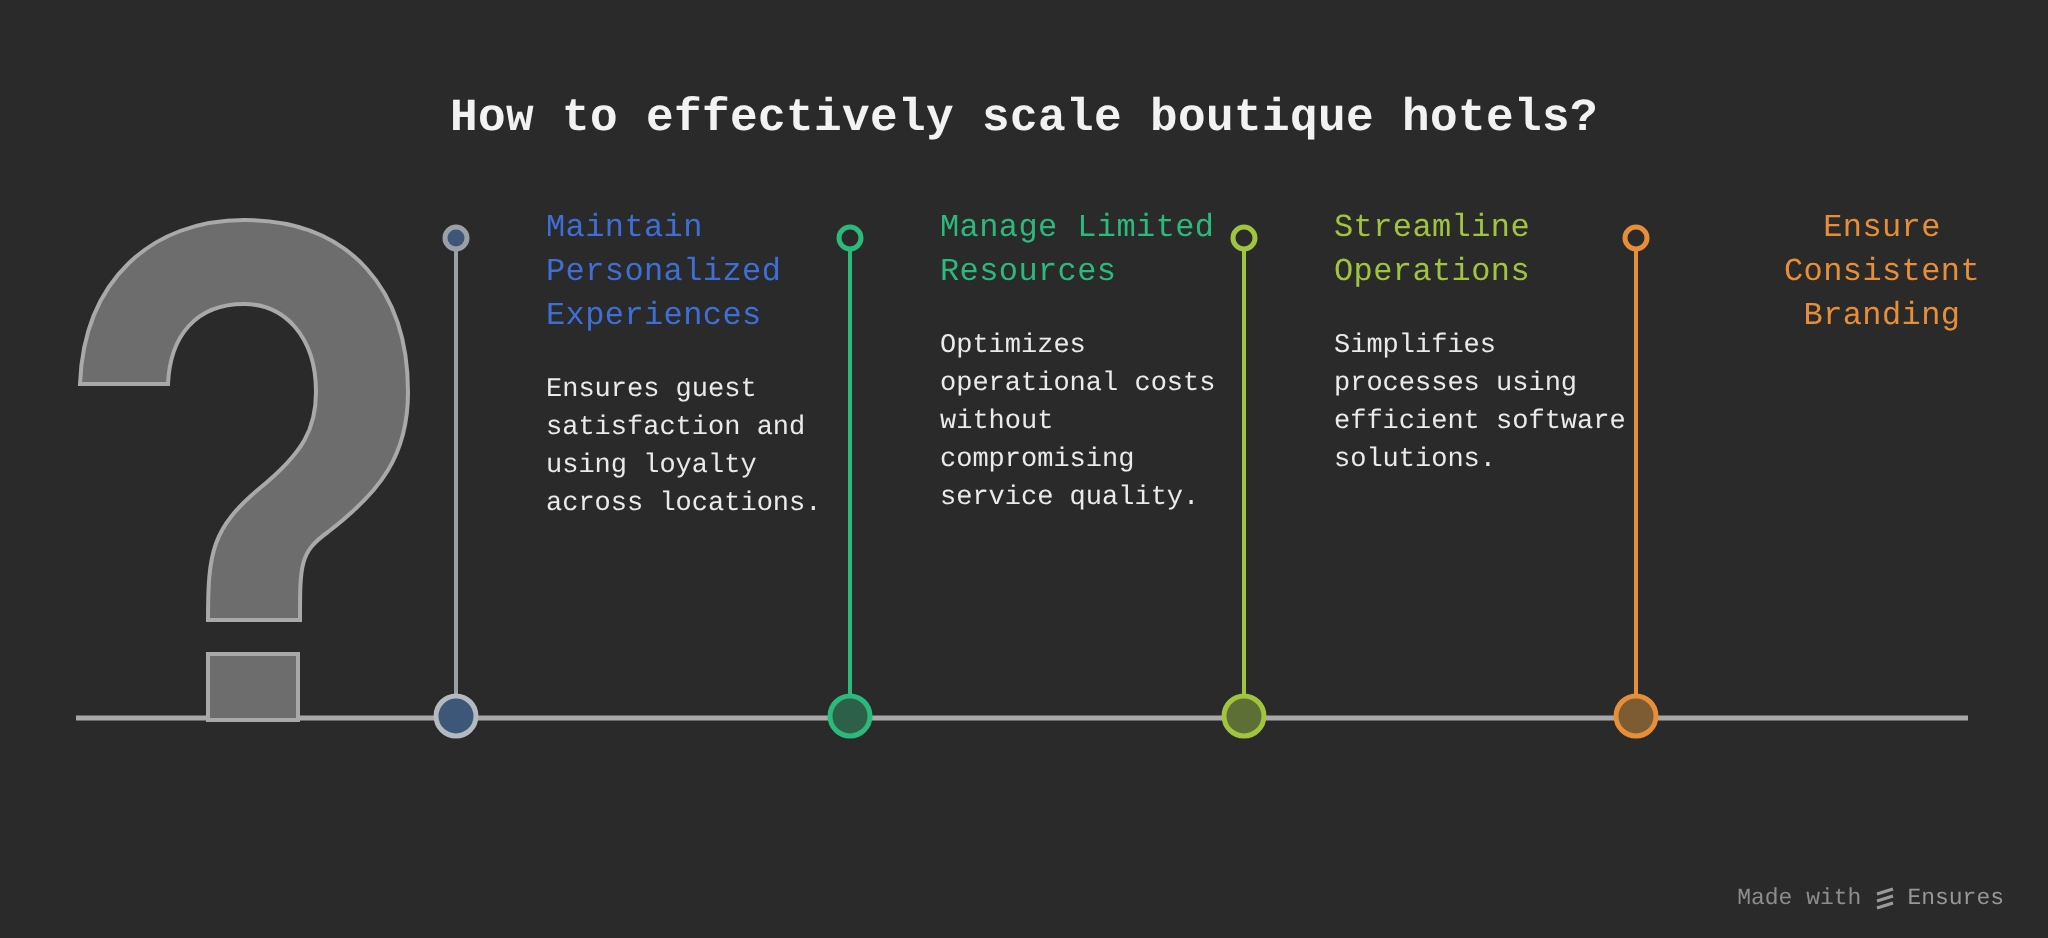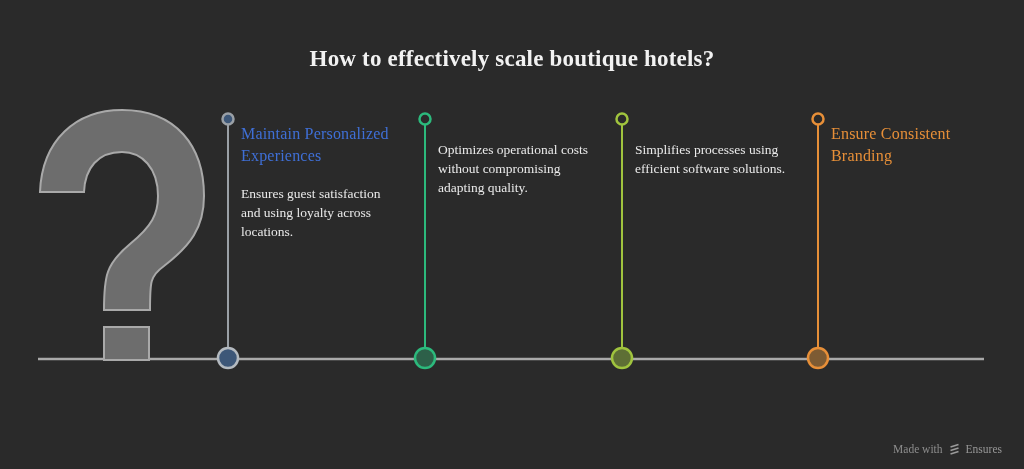--- a/index.html
+++ b/index.html
@@ -1,38 +1,38 @@
 <!DOCTYPE html>
 <html><head>
 <meta charset="utf-8">
 <style>
   html,body { margin:0; padding:0; background:#1e1e1e; }
   .stage {
     position:relative; width:1024px; height:469px;
     background:#2a2a2a; overflow:hidden;
-    font-family:Liberation Serif, serif;
+    font-family:Liberation Mono, monospace;
   }
   .title {
     position:absolute; top:46px; left:0; width:1024px;
     text-align:center; margin:0;
     font-size:23px; font-weight:bold; color:#f2f2f2; letter-spacing:0.2px;
   }
   .qmark-svg { position:absolute; left:36px; top:106px; }
   .axis-svg  { position:absolute; left:36px; top:355px; }
   .connector-svg { position:absolute; top:110px; }
-  .col { position:absolute; top:123px; width:156px; }
+  .col { position:absolute; top:103px; width:156px;margin-left:32px; }
   .col h2 {
     margin:0; font-size:16px; line-height:22px; font-weight:500;
     letter-spacing:0.2px;
   }
   .col p {
     margin:17px 0 0 0; font-size:13.5px; line-height:19px;
     color:#eaeaea; font-weight:400;
   }
-  .c1 { left:241px; } .c2 { left:438px; } .c3 { left:635px; } .c4 { left:831px; }
+  .c1 { left:241px; } .c2 { left:438px; } .c3 { left:635px; } .c4 { left:831px;text-align:center; }
   .s1 { left:214px; } .s2 { left:411px; } .s3 { left:608px; } .s4 { left:804px; }
   .footer {
     position:absolute; right:22px; bottom:13px;
     display:flex; align-items:flex-start; gap:5px;
     font-size:11.5px; color:#8d8d8d;padding-left:28px;
   }
   .footer .brand { color:#979797; }
 </style>
 </head>
 <body>
@@ -72,23 +72,25 @@
     <line x1="14" y1="13" x2="14" y2="239" stroke-width="2" stroke="#e78f38"></line>
     <circle cx="14" cy="9" r="5.5" stroke-width="2.5" fill="#2a2a2a" stroke="#e78f38"></circle>
     <circle cx="14" cy="248" r="10" stroke-width="2.5" fill="#7d5b33" stroke="#e78f38"></circle>
   </svg>
 
   <div class="col c1">
     <h2 style="color: rgb(63, 111, 214);">Maintain Personalized Experiences</h2>
     <p>Ensures guest satisfaction and using loyalty across locations.</p>
   </div>
   <div class="col c2">
-    <p>Optimizes operational costs without compromising adapting quality.</p>
+    <h2 style="color: rgb(44, 185, 124);">Manage Limited Resources</h2>
+    <p>Optimizes operational costs without compromising service quality.</p>
   </div>
   <div class="col c3">
+    <h2 style="color: rgb(160, 196, 62);">Streamline Operations</h2>
     <p>Simplifies processes using efficient software solutions.</p>
   </div>
   <div class="col c4">
     <h2 style="color: rgb(231, 143, 56);">Ensure Consistent Branding</h2>
   </div>
 
   <div class="footer">
     <span>Made with</span>
     <svg width="13" height="13" viewBox="0 0 13 13">
       <g stroke="#9a9a9a" stroke-width="1.7" fill="none">

